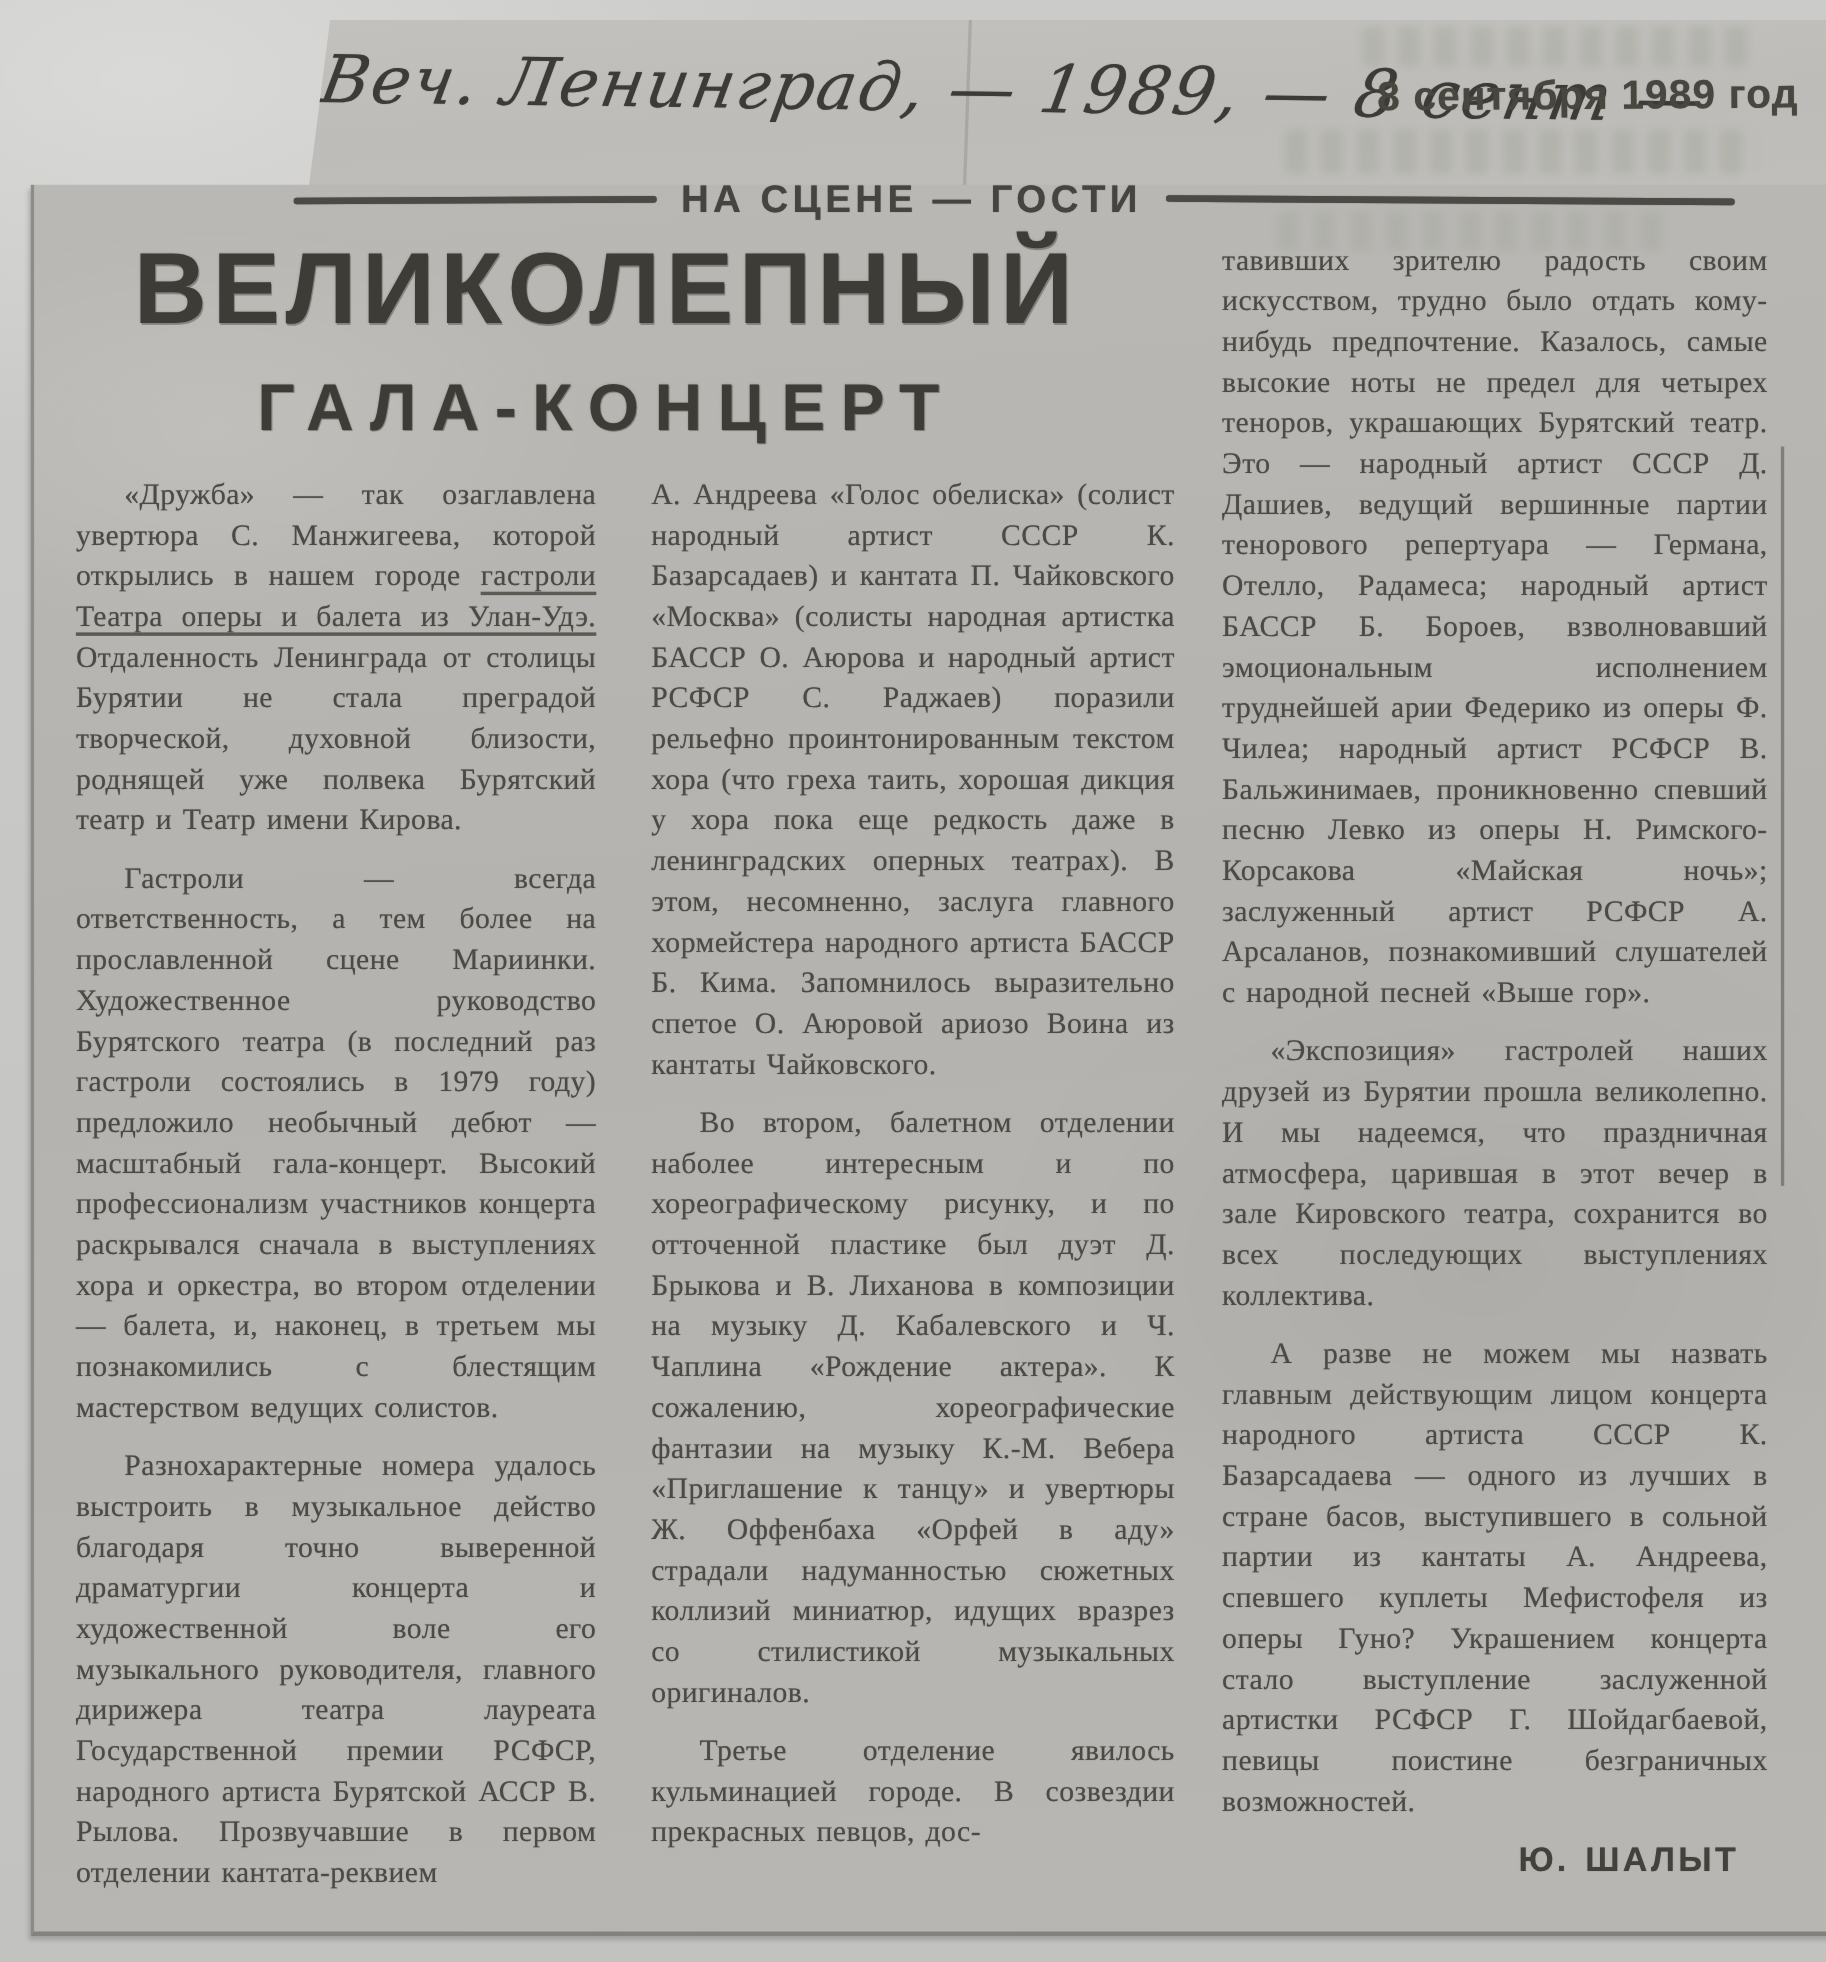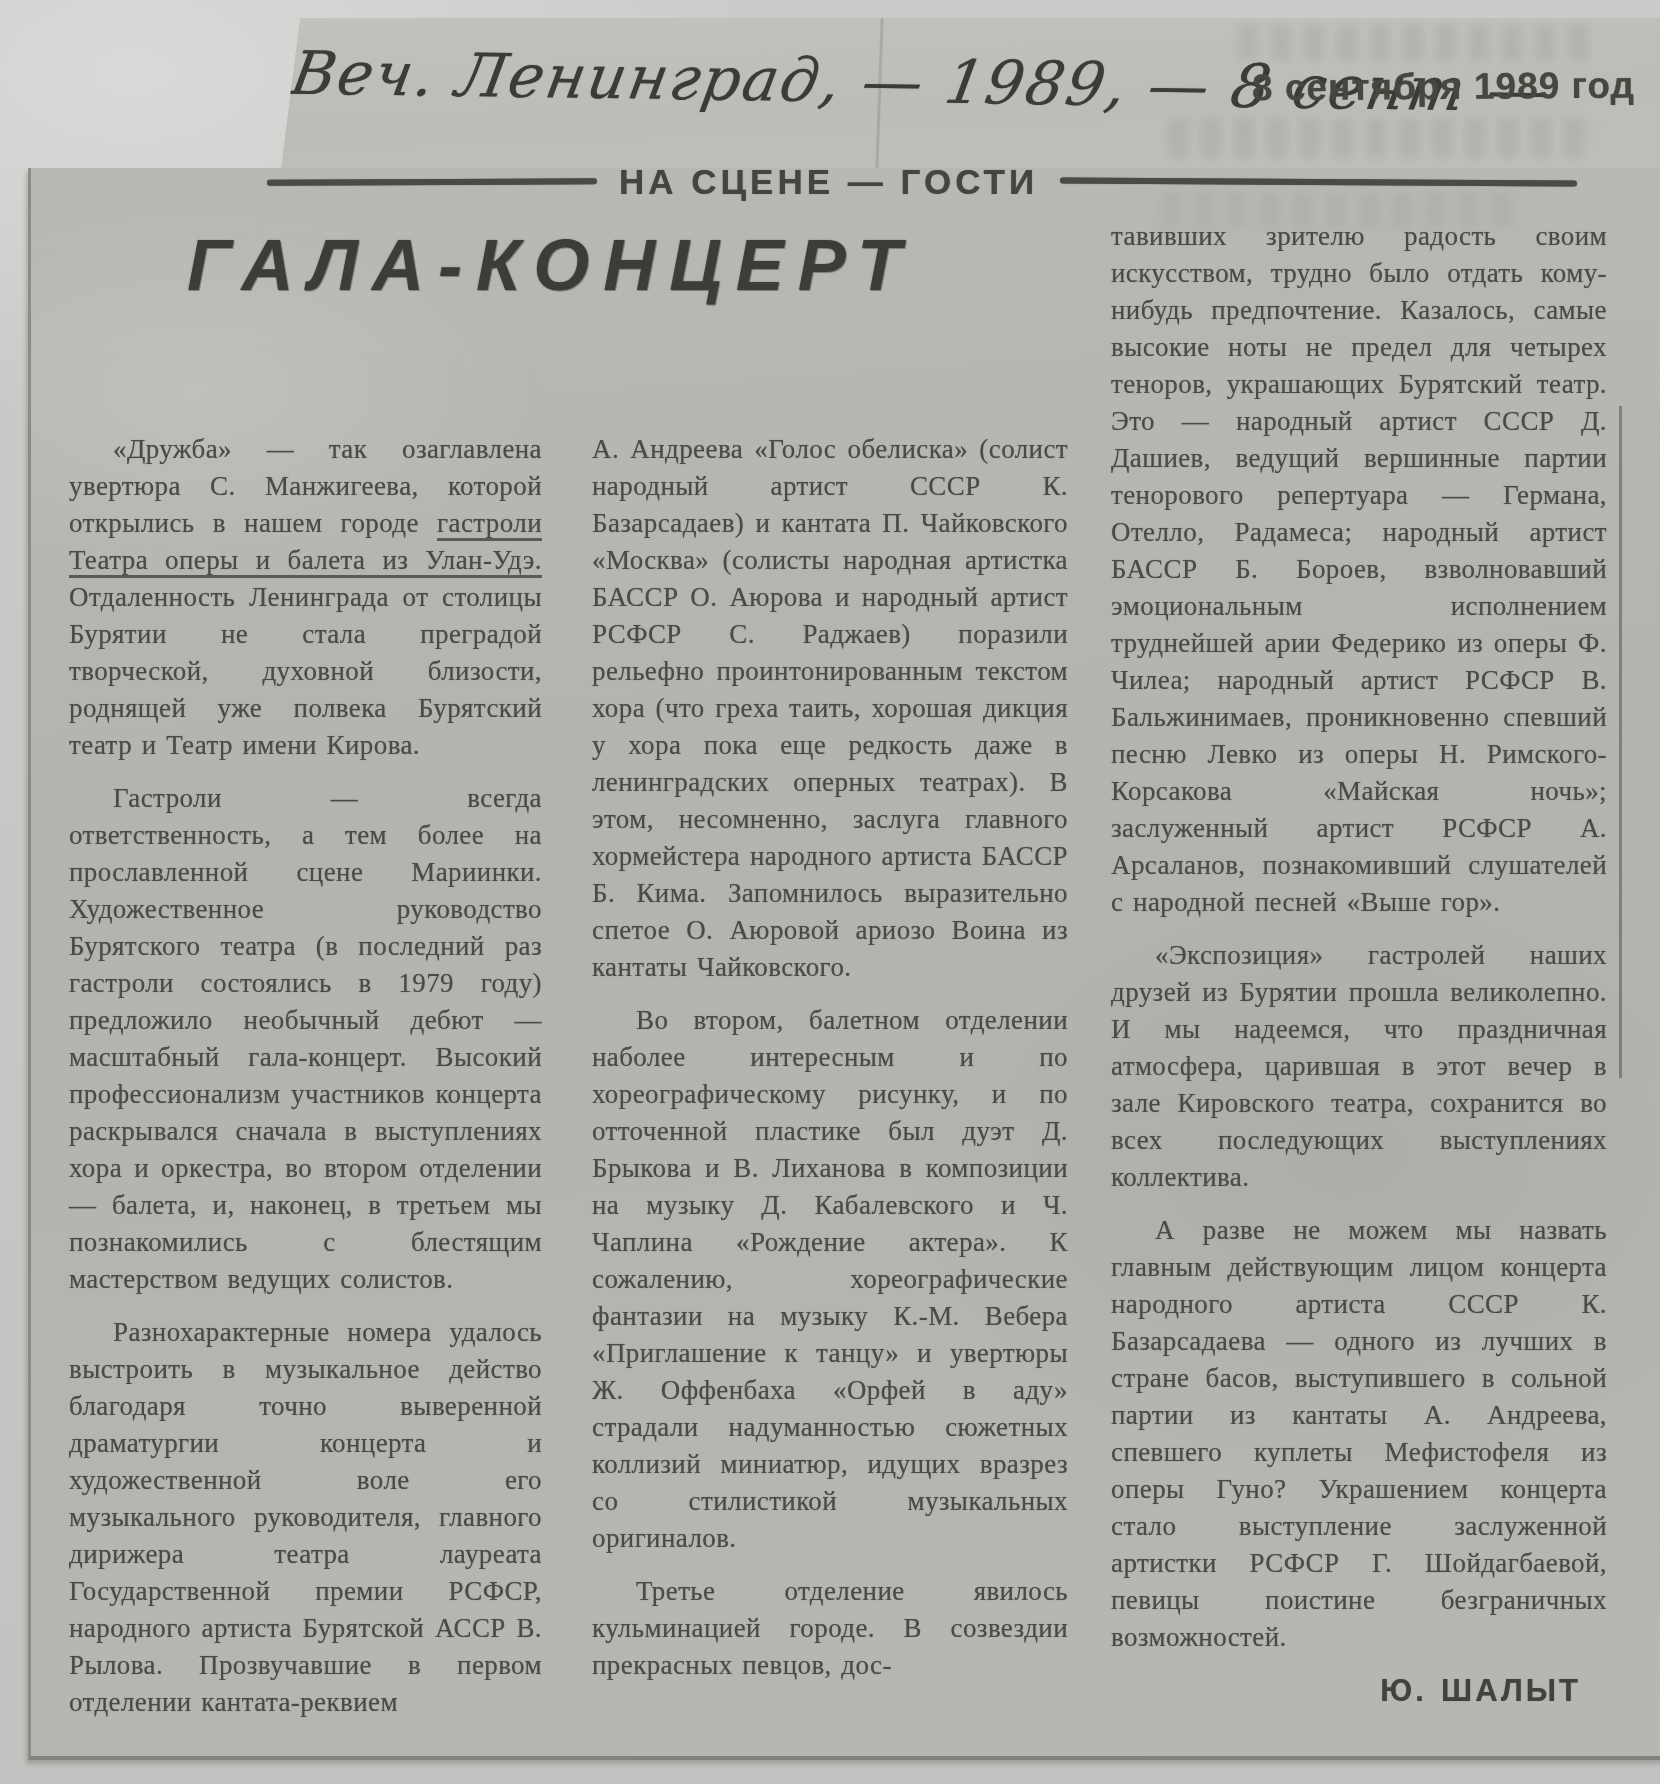--- a/index.html
+++ b/index.html
@@ -94,23 +94,22 @@
     position: absolute; left: 20px; top: 42px; width: 1000px;
     text-align: center;
     font-family: "Liberation Sans", sans-serif;
     font-weight: 700; color: #3d3c36;
   }
   .headline-line1 {
     font-size: 92px; letter-spacing: 5px; line-height: 106px;
     text-shadow: 1px 1px 0 rgba(52,51,45,0.35), 0 0 2px rgba(52,51,45,0.35);
   }
   .headline-line2 {
-    font-size: 72px; letter-spacing: 14px; line-height: 110px;
+    font-size: 60px; letter-spacing: 14px; line-height: 110px;
     text-shadow: 1px 1px 0 rgba(52,51,45,0.35), 0 0 2px rgba(52,51,45,0.35);
-    font-style: italic;
   }
 
   
   .col {
     position: absolute;
     font-size: 27px; line-height: 37px;
     color: #4b4a44;
     text-align: justify;
     letter-spacing: 0.4px; word-spacing: 2.5px;
     text-shadow: 0 0 1px rgba(72,71,64,0.55);
@@ -158,20 +157,21 @@
 
     <div class="ghost ghost3"></div>
 
     <div class="rubric">
       <div class="rubric-line left"></div>
       <div class="rubric-label">НА СЦЕНЕ — ГОСТИ</div>
       <div class="rubric-line right"></div>
     </div>
 
     <div class="headline">
+      <div class="headline-line1">ВЕЛИКОЛЕПНЫЙ</div>
       <div class="headline-line2">ГАЛА-КОНЦЕРТ</div>
     </div>
 
     <div class="col col1">
       <p class="indent"><span>«Дружба» — так озаглавлена увертюра С. Манжигеева, которой открылись в нашем городе </span><span class="pencil-underline">гастроли Театра оперы и балета из Улан-Удэ.</span><span> Отдаленность Ленинграда от столицы Бурятии не стала преградой творческой, духовной близости, роднящей уже полвека Бурятский театр и Театр имени Кирова.</span></p>
       <p class="indent">Гастроли — всегда ответственность, а тем более на прославленной сцене Мариинки. Художественное руководство Бурятского театра (в последний раз гастроли состоялись в 1979 году) предложило необычный дебют — масштабный гала-концерт. Высокий профессионализм участников концерта раскрывался сначала в выступлениях хора и оркестра, во втором отделении — балета, и, наконец, в третьем мы познакомились с блестящим мастерством ведущих солистов.</p>
       <p class="indent">Разнохарактерные номера удалось выстроить в музыкальное действо благодаря точно выверенной драматургии концерта и художественной воле его музыкального руководителя, главного дирижера театра лауреата Государственной премии РСФСР, народного артиста Бурятской АССР В. Рылова. Прозвучавшие в первом отделении кантата-реквием</p>
     </div>
 
     <div class="col col2">

